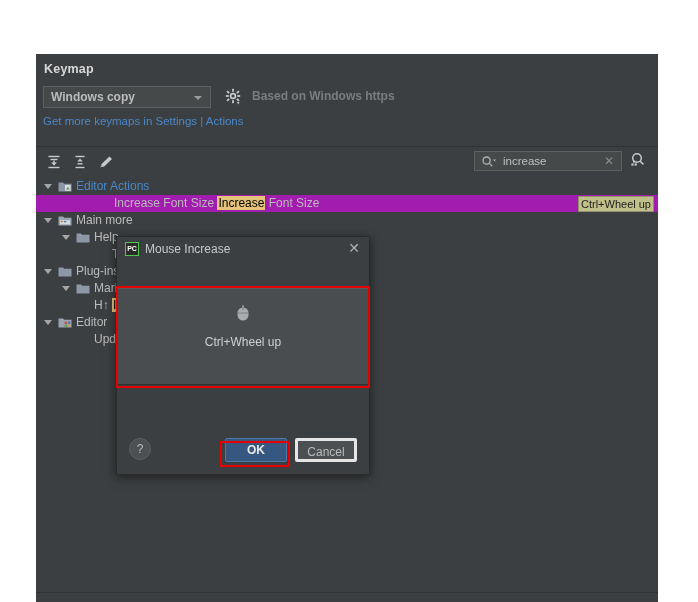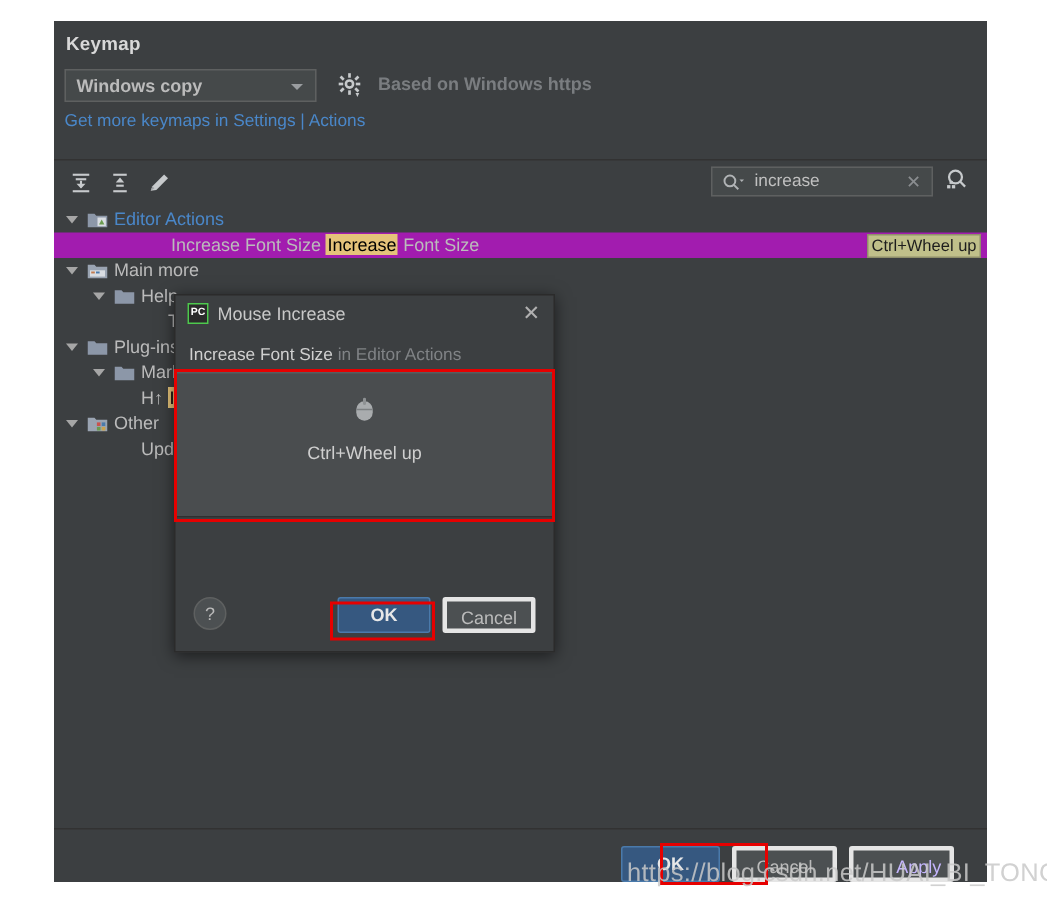--- a/index.html
+++ b/index.html
@@ -10,20 +10,21 @@
     height: 602px;
     overflow: hidden;
     font-family: "Liberation Sans", sans-serif;
   }
 
   #root {
     position: relative;
     width: 698px;
     height: 532px;
     background: #ffffff;
+    margin-top: 40px;
   }
 
   
   .keymap-window {
     position: absolute;
     left: 36px;
     top: 14px;
     width: 622px;
     height: 574px;
     background: #3c3f41;
@@ -539,21 +540,21 @@
           </div>
           <div class="tree-row">
             <span class="tw" style="left: 8px;"></span>
             <span class="node-icon" style="left: 22px;"><svg width="14" height="13" viewBox="0 0 14 13">
                 <path d="M0.5 2.5 L5 2.5 L6.2 3.8 L13.5 3.8 L13.5 11.5 L0.5 11.5 z" fill="#9aa4b2"></path>
                 <rect x="6.6" y="5.6" width="2.4" height="2.4" fill="#c9534e"></rect>
                 <rect x="9.8" y="5.6" width="2.4" height="2.4" fill="#4a7aab"></rect>
                 <rect x="6.6" y="8.6" width="2.4" height="2.4" fill="#6a9b4f"></rect>
                 <rect x="9.8" y="8.6" width="2.4" height="2.4" fill="#c9a24e"></rect>
               </svg></span>
-            <span class="node-label" style="left: 40px;">Other</span>
+            <span class="node-label" style="left: 40px;">Editor</span>
           </div>
           <div class="tree-row">
             <span class="node-label" style="left: 58px;">Upda</span>
           </div>
         </div>
     </div>
 
     <div class="bottom-sep"></div>
 
     <div class="main-buttons">
@@ -565,23 +566,20 @@
 
   </div>
 
   <div class="dialog">
     <div class="dlg-titlebar">
       <div class="dlg-app-icon">PC</div>
       <div class="dlg-title">Mouse Increase</div>
       <div class="dlg-close">✕</div>
     </div>
 
-    <div class="dlg-subtitle">
-      <span>Increase Font Size</span><span class="muted"> in Editor Actions</span>
-    </div>
 
     <div class="shortcut-area">
       <div class="mouse-icon">
         <svg width="12" height="16" viewBox="0 0 12 16">
           <rect x="0.5" y="2.5" width="11" height="13" rx="5.5" fill="#a9acae"></rect>
           <rect x="5" y="0" width="2" height="5" rx="1" fill="#8e9193"></rect>
           <line x1="0.5" y1="8" x2="11.5" y2="8" stroke="#7d8082" stroke-width="1"></line>
         </svg>
       </div>
       <div class="shortcut-text">Ctrl+Wheel up</div>

